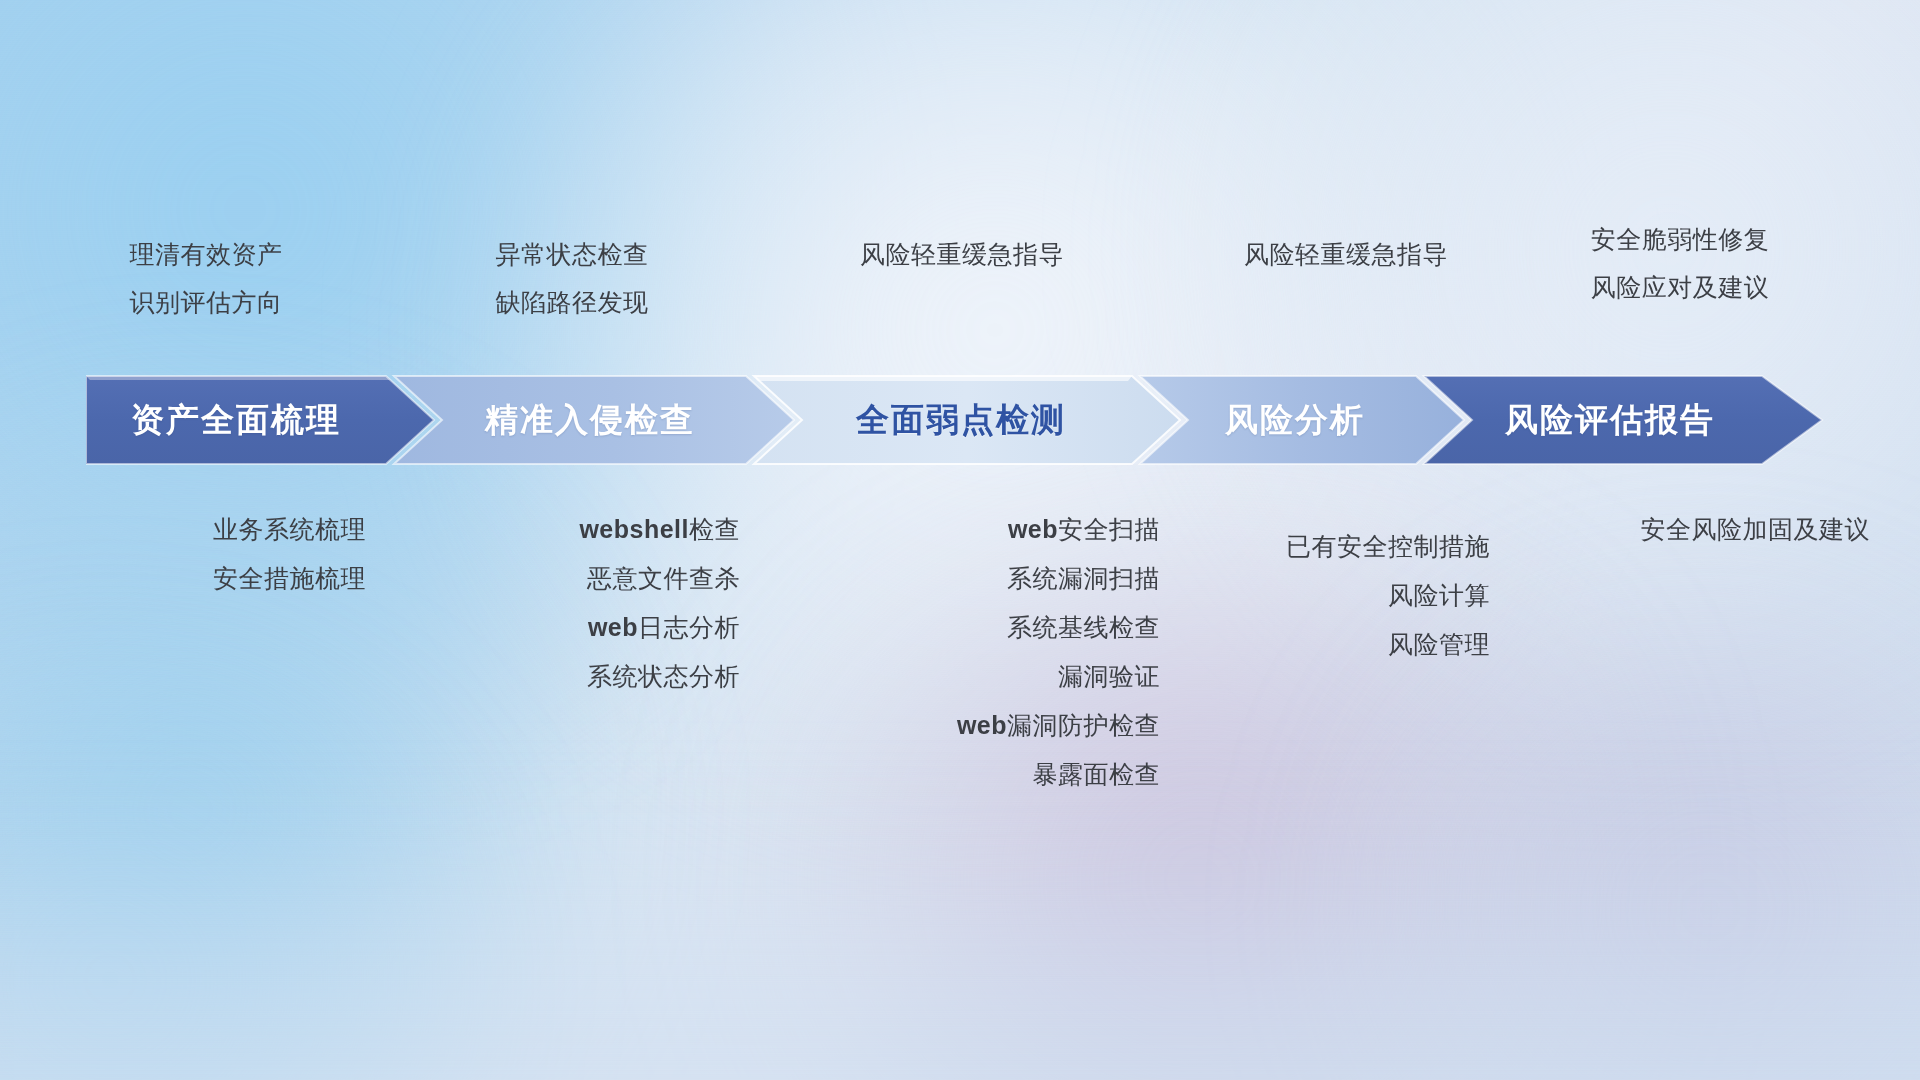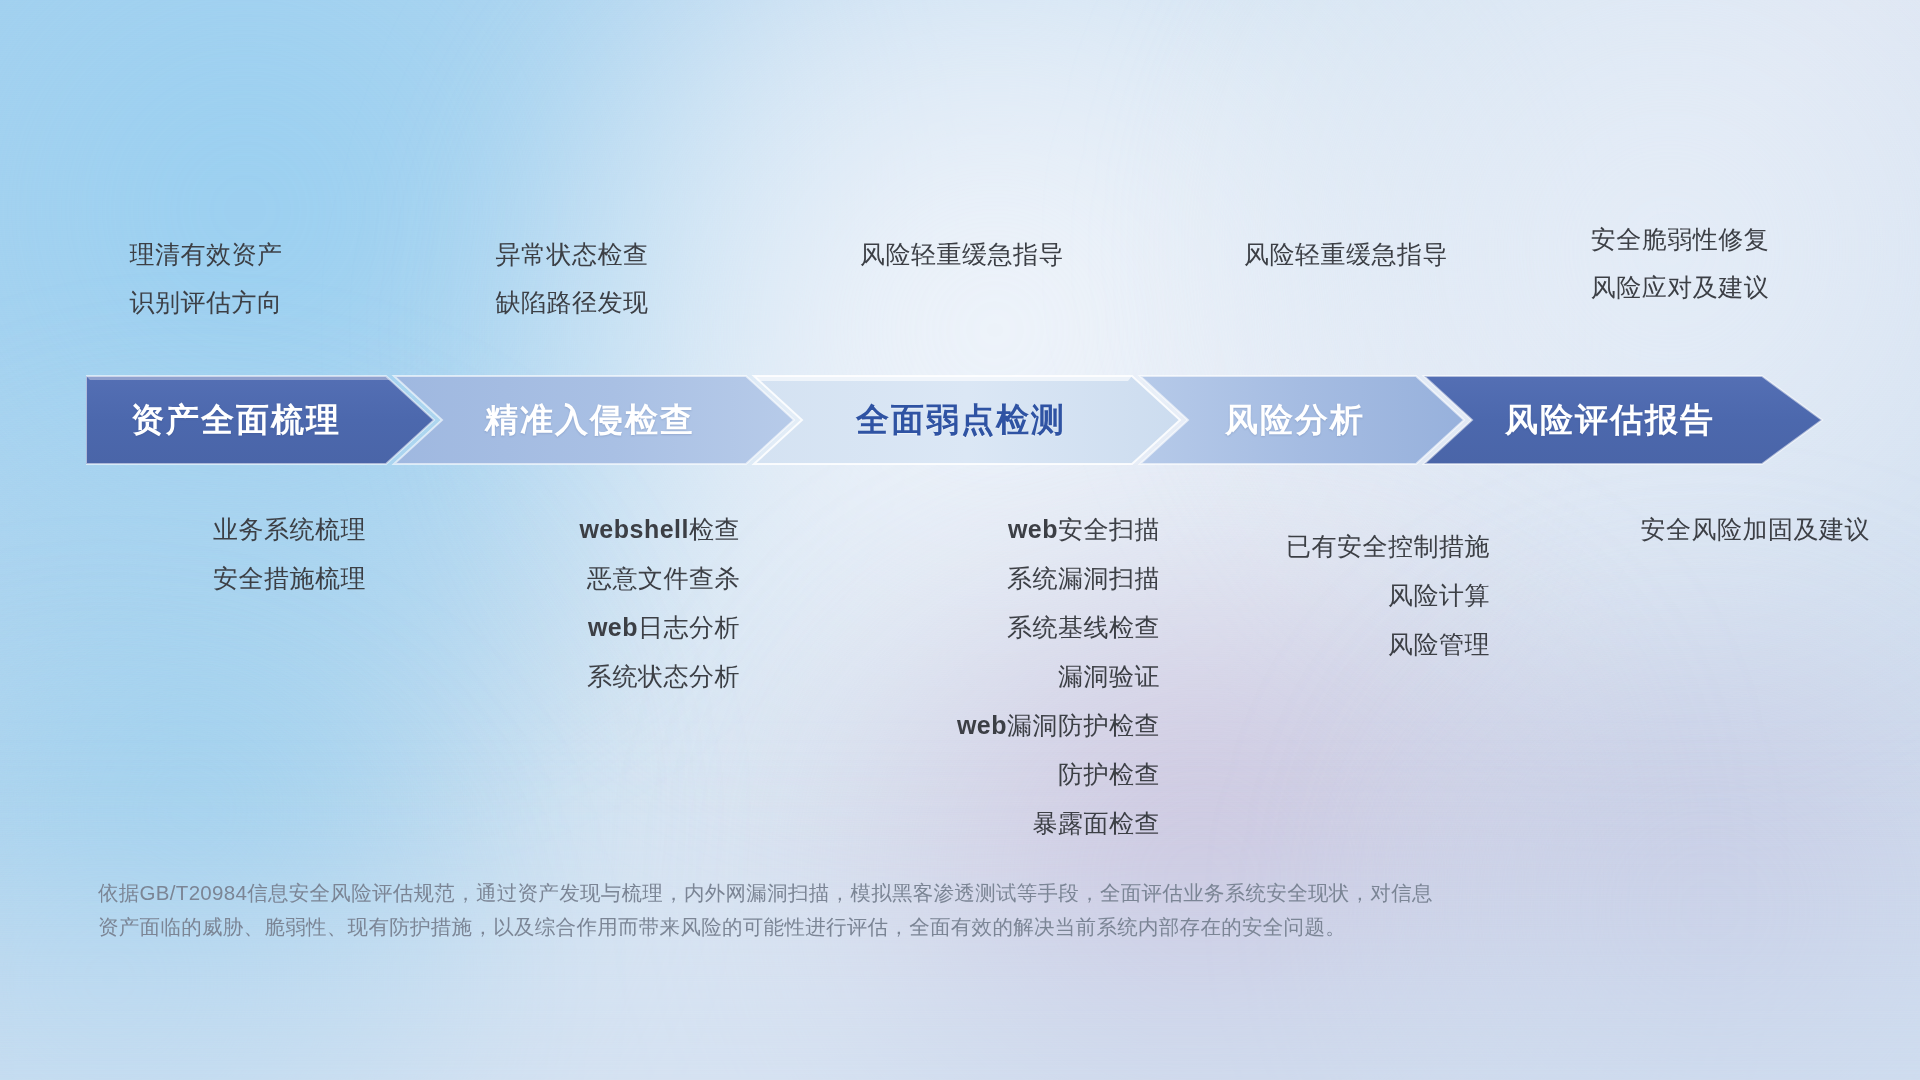--- a/index.html
+++ b/index.html
@@ -218,32 +218,27 @@
     <div><span class="b">web</span><span>日志分析</span></div>
     <div>系统状态分析</div>
   </div>
 
   <div class="col-bot" style="left:770px;top:505px;width:390px;">
     <div><span class="b">web</span><span>安全扫描</span></div>
     <div>系统漏洞扫描</div>
     <div>系统基线检查</div>
     <div>漏洞验证</div>
     <div><span class="b">web</span><span>漏洞防护检查</span></div>
-    <div>防护检查</div>
     <div>暴露面检查</div>
   </div>
 
   <div class="col-bot" style="left:1130px;top:522px;width:360px;">
     <div>已有安全控制措施</div>
     <div>风险计算</div>
     <div>风险管理</div>
   </div>
 
   <div class="col-bot" style="left:1490px;top:505px;width:380px;">
     <div>安全风险加固及建议</div>
   </div>
 
-  <div id="footer">
-    <div class="line">依据GB/T20984信息安全风险评估规范，通过资产发现与梳理，内外网漏洞扫描，模拟黑客渗透测试等手段，全面评估业务系统安全现状，对信息</div>
-    <div class="line">资产面临的威胁、脆弱性、现有防护措施，以及综合作用而带来风险的可能性进行评估，全面有效的解决当前系统内部存在的安全问题。</div>
-  </div>
 
 </div>
 
 </body></html>

